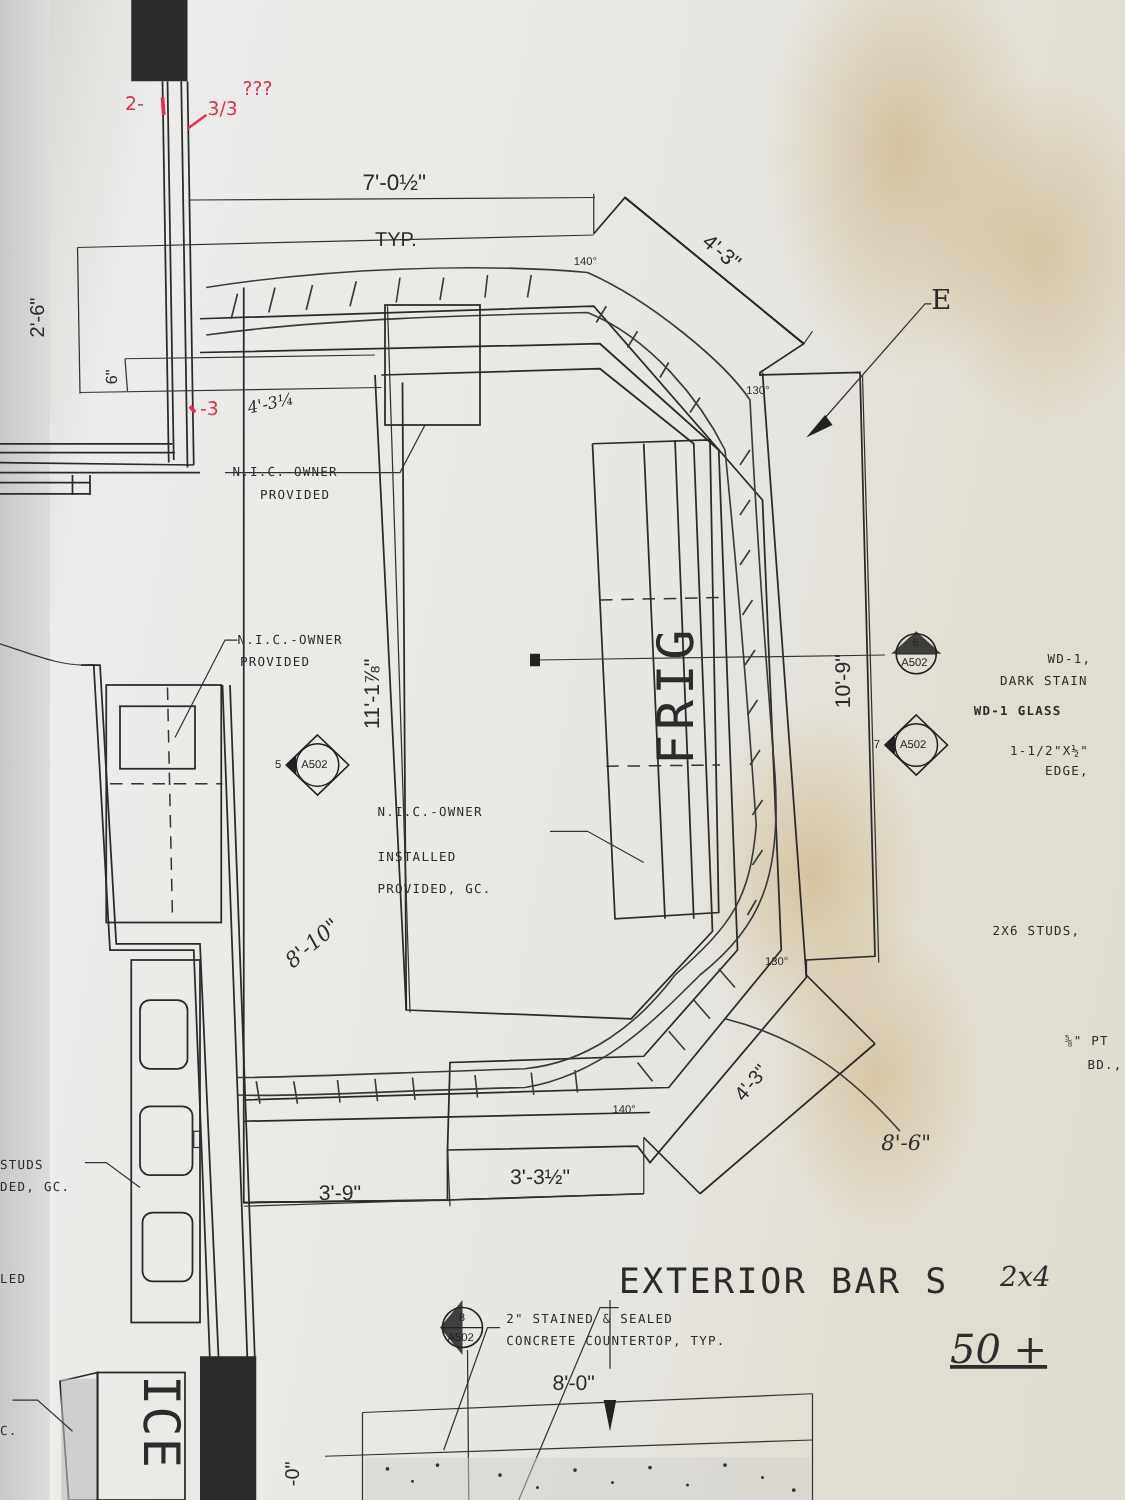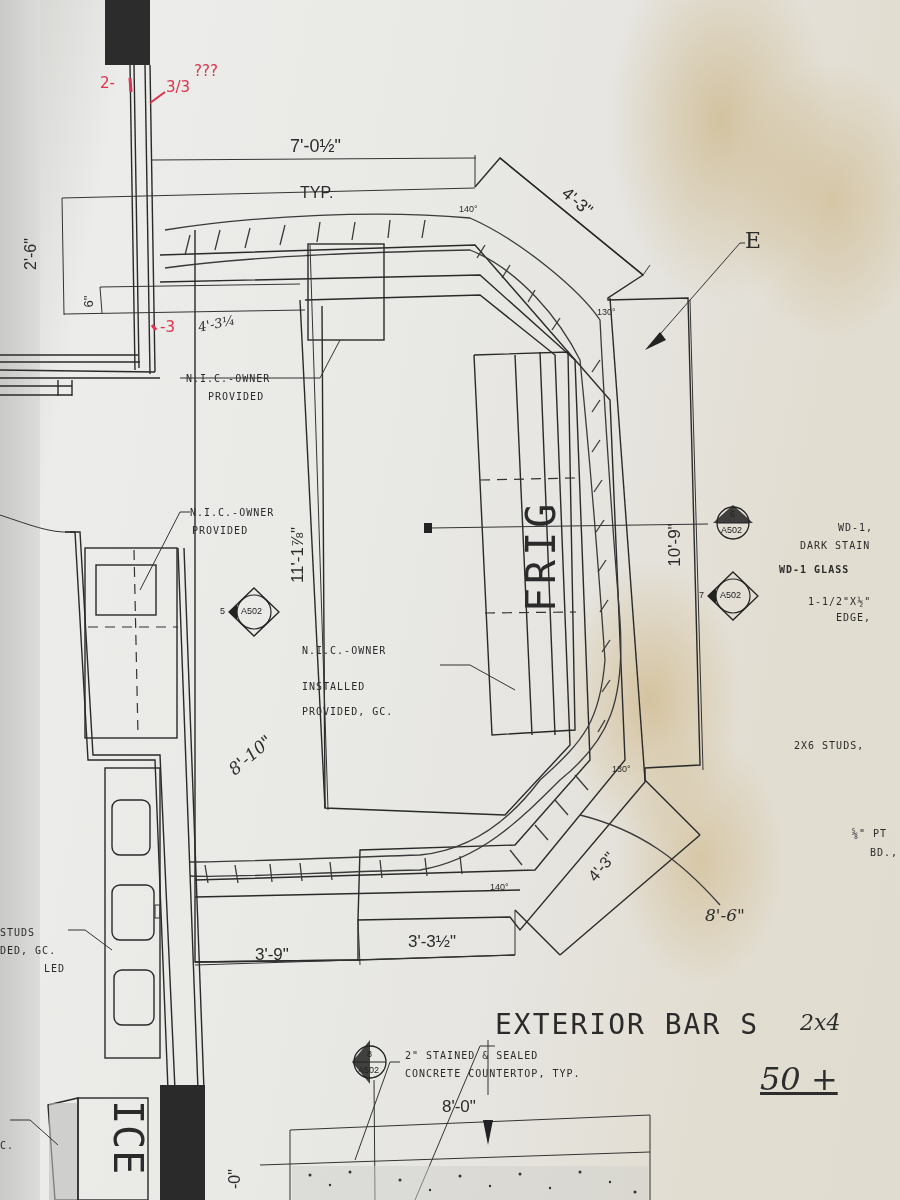--- a/index.html
+++ b/index.html
@@ -255,21 +255,21 @@
 
   <div class="t" style="left:186px;top:371px;">N.I.C.-OWNER</div>
   <div class="t" style="left:208px;top:389px;">PROVIDED</div>
   <div class="t" style="left:190px;top:505px;">N.I.C.-OWNER</div>
   <div class="t" style="left:192px;top:523px;">PROVIDED</div>
   <div class="t" style="left:302px;top:643px;">N.I.C.-OWNER</div>
   <div class="t" style="left:302px;top:661px;margin-top:43px;">PROVIDED, GC.</div>
   <div class="t" style="left:302px;top:679px;">INSTALLED</div>
   <div class="t" style="left:0px;top:925px;">STUDS</div>
   <div class="t" style="left:0px;top:943px;">DED, GC.</div>
-  <div class="t" style="left:0px;top:961px;padding-left:44px;">LED</div>
+  <div class="t" style="left:0px;top:1016px;">LED</div>
   <div class="t" style="left:0px;top:1138px;">C.</div>
   <div class="t" style="left:97px;top:1100px;font-size:40px;line-height:44px;transform:rotate(90deg);transform-origin:left top;left:150px;">ICE</div>
   <div class="t" style="left:405px;top:1048px;">2" STAINED &amp; SEALED</div>
   <div class="t" style="left:405px;top:1066px;text-align:right;">CONCRETE COUNTERTOP, TYP.</div>
   <div class="title" style="left:745px;top:228px;font-family:'DejaVu Serif',serif;font-size:22px;">E</div>
   <div class="title" style="left:495px;top:1008px;">EXTERIOR BAR S</div>
   <div class="t" style="left:520px;top:510px;font-size:40px;line-height:42px;transform:rotate(-90deg);transform-origin:left top;top:612px;letter-spacing:4px;">FRIG</div>
 
   <div class="tag" style="left:730px;top:509px;">6</div>
   <div class="tag" style="left:721px;top:525px;">A502</div>

